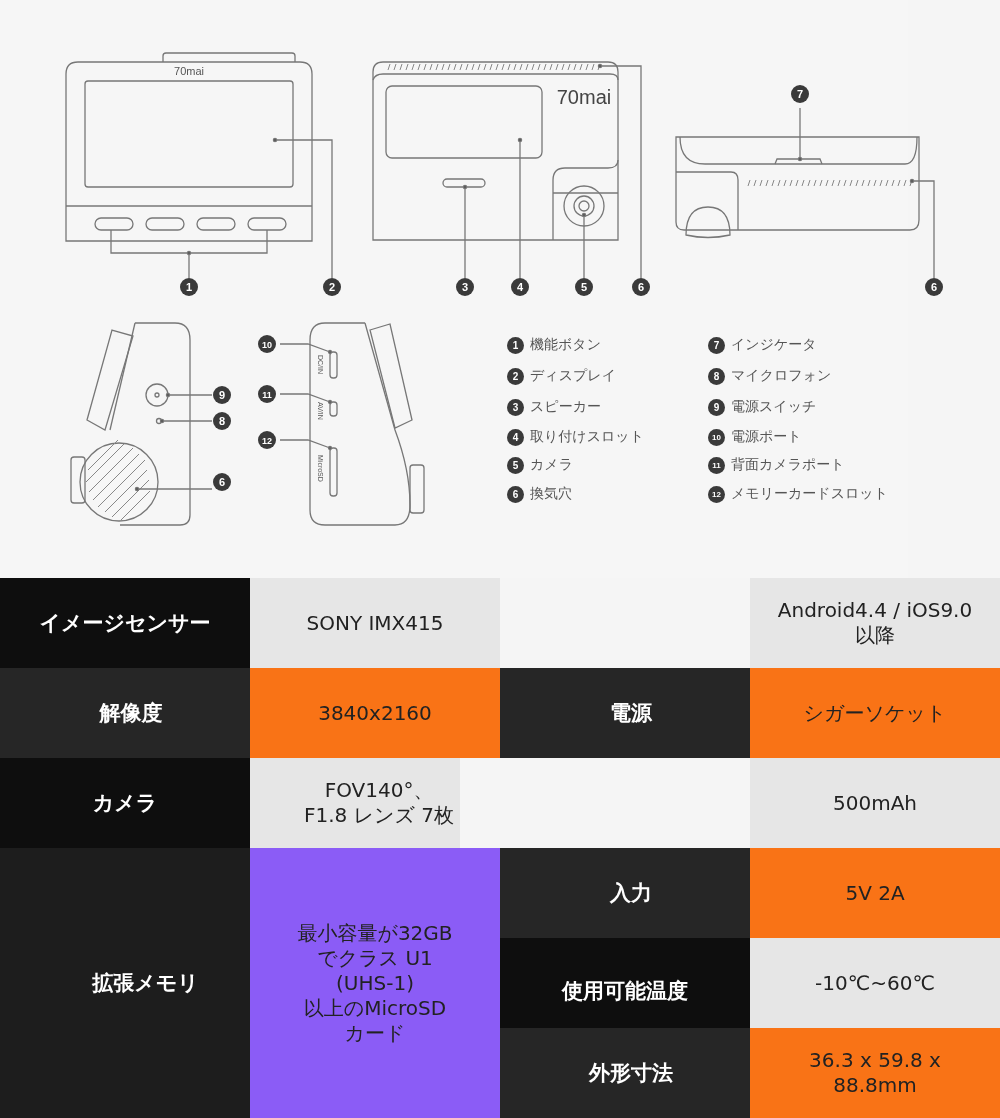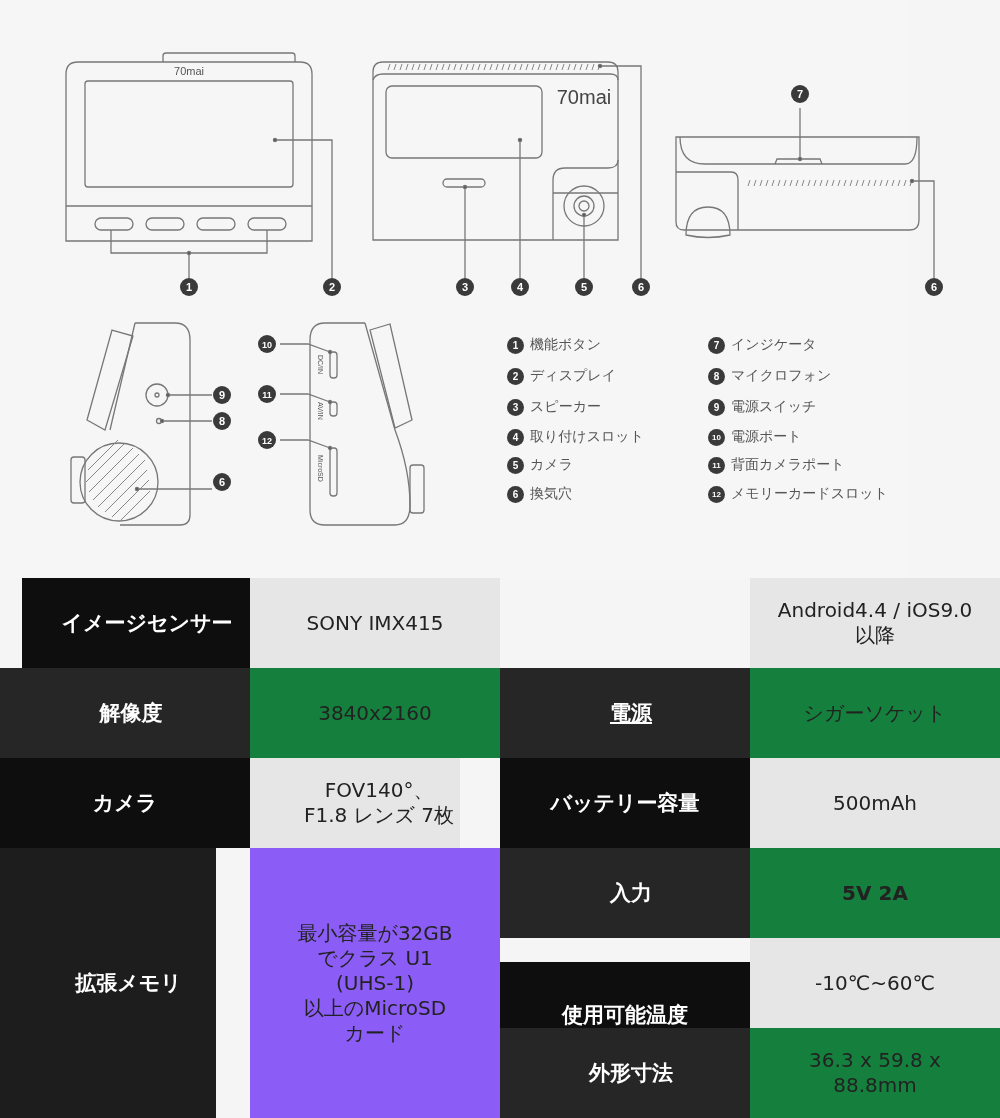--- a/index.html
+++ b/index.html
@@ -13,21 +13,21 @@
   .legend-label { font-size: 14px; color: #555; }
   .svg-badge-text { font-family: "Liberation Sans", sans-serif; font-weight: bold; fill: #fff; }
   .spec { position: absolute; left: 0; top: 578px; width: 1000px; height: 540px; }
   .cell { position: absolute; display: flex; align-items: center; justify-content: center; text-align: center; }
   .cell.label { color: #fff; font-weight: bold; font-size: 21px; font-family: "DejaVu Sans", sans-serif; }
   .cell.value { color: #222; font-size: 20px; line-height: 1.25; white-space: pre-line; font-family: "DejaVu Sans", sans-serif; }
   .dark1 { background: #0e0e0e; }
   .dark2 { background: #262626; padding-left: 12px; }
   .dark3 { background: #1d1d1d; }
   .light1 { background: #e6e6e6; }
-  .light2 { background: #15803d; }
+  .light2 { background: #f97316; }
   .light3 { background: #8b5cf6; }
 </style>
 </head>
 <body>
 
 <div class="diagram">
   <svg width="1000" height="578" viewBox="0 0 1000 578" fill="none" stroke="#777" stroke-width="1.3">
 
     <g>
       <path d="M163 62 L163 56 Q163 53 166 53 L292 53 Q295 53 295 56 L295 62"></path>
@@ -230,48 +230,47 @@
       </div>
     <div class="legend-item" style="left:708px; top:485px;">
         <span class="num-badge" style="font-size:8px">12</span>
         <span class="legend-label">メモリーカードスロット</span>
       </div>
   </div>
 </div>
 
 <div class="spec">
 
-  <div class="cell label dark1" style="left:0; top:0; width:250px; height:90px;margin-left:22px;">イメージセンサー</div>
+  <div class="cell label dark1" style="left:0; top:0; width:250px; height:90px;">イメージセンサー</div>
   <div class="cell value light1" style="left:250px; top:0; width:250px; height:90px;">SONY IMX415</div>
 
   <div class="cell label dark2" style="left:0; top:90px; width:250px; height:90px;">解像度</div>
   <div class="cell value light2" style="left:250px; top:90px; width:250px; height:90px;">3840x2160</div>
 
   <div class="cell label dark1" style="left:0; top:180px; width:250px; height:90px;">カメラ</div>
   <div class="cell value light1" style="left:250px; top:180px; width:210px; height:90px;padding-left:48px;">FOV140°、
 F1.8 レンズ 7枚</div>
 
-  <div class="cell label dark3" style="left:0; top:270px; width:216px; height:270px;padding-left:41px;">拡張メモリ</div>
+  <div class="cell label dark3" style="left:0; top:270px; width:250px; height:270px;padding-left:41px;">拡張メモリ</div>
   <div class="cell value light3" style="left:250px; top:270px; width:250px; height:270px;">最小容量が32GB
 でクラス U1
 (UHS-1)
 以上のMicroSD
 カード</div>
 
   <div class="cell value light1" style="left:750px; top:0; width:250px; height:90px;">Android4.4 / iOS9.0
 以降</div>
 
-  <div class="cell label dark2" style="left:500px; top:90px; width:250px; height:90px;text-decoration:underline;">電源</div>
+  <div class="cell label dark2" style="left:500px; top:90px; width:250px; height:90px;">電源</div>
   <div class="cell value light2" style="left:750px; top:90px; width:250px; height:90px;">シガーソケット</div>
 
-  <div class="cell label dark1" style="left:500px; top:180px; width:250px; height:90px;">バッテリー容量</div>
   <div class="cell value light1" style="left:750px; top:180px; width:250px; height:90px;">500mAh</div>
 
   <div class="cell label dark2" style="left:500px; top:270px; width:250px; height:90px;">入力</div>
-  <div class="cell value light2" style="left:750px; top:270px; width:250px; height:90px;font-weight:bold;">5V 2A</div>
-
-  <div class="cell label dark1" style="left:500px; top:360px; width:250px; height:105px;margin-top:24px;">使用可能温度</div>
+  <div class="cell value light2" style="left:750px; top:270px; width:250px; height:90px;">5V 2A</div>
+
+  <div class="cell label dark1" style="left:500px; top:360px; width:250px; height:105px;">使用可能温度</div>
   <div class="cell value light1" style="left:750px; top:360px; width:250px; height:90px;">-10℃~60℃</div>
 
   <div class="cell label dark2" style="left:500px; top:450px; width:250px; height:90px;">外形寸法</div>
   <div class="cell value light2" style="left:750px; top:450px; width:250px; height:90px;">36.3 x 59.8 x
 88.8mm</div>
 </div>
 
 </body></html>

